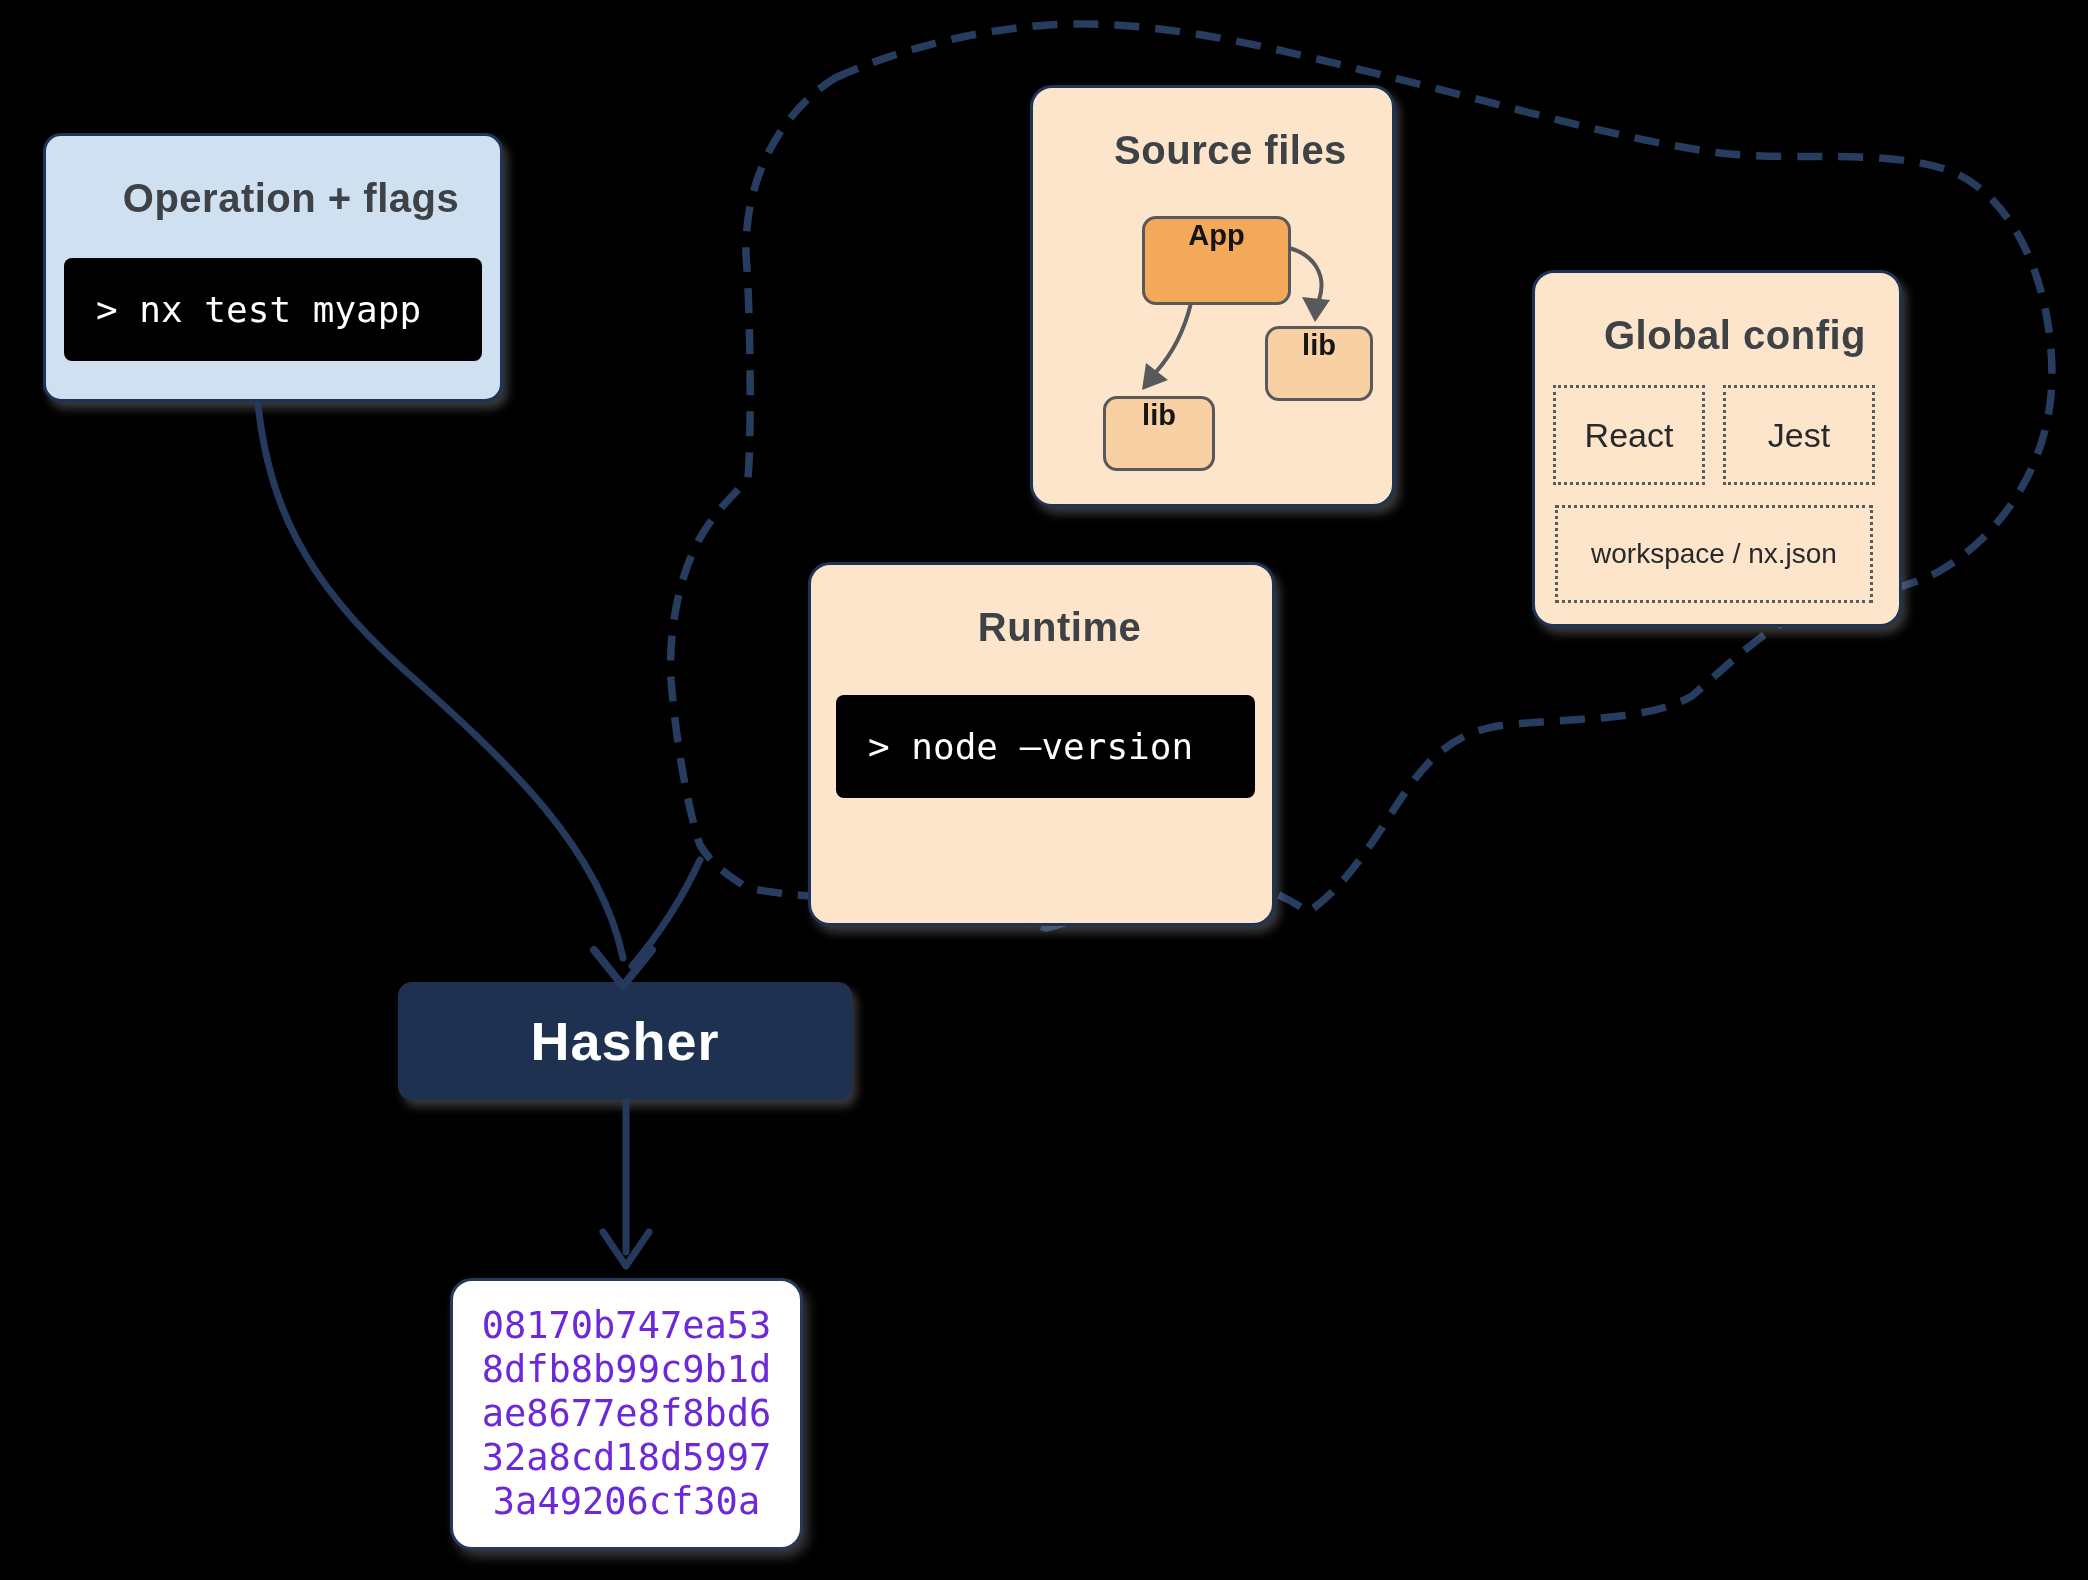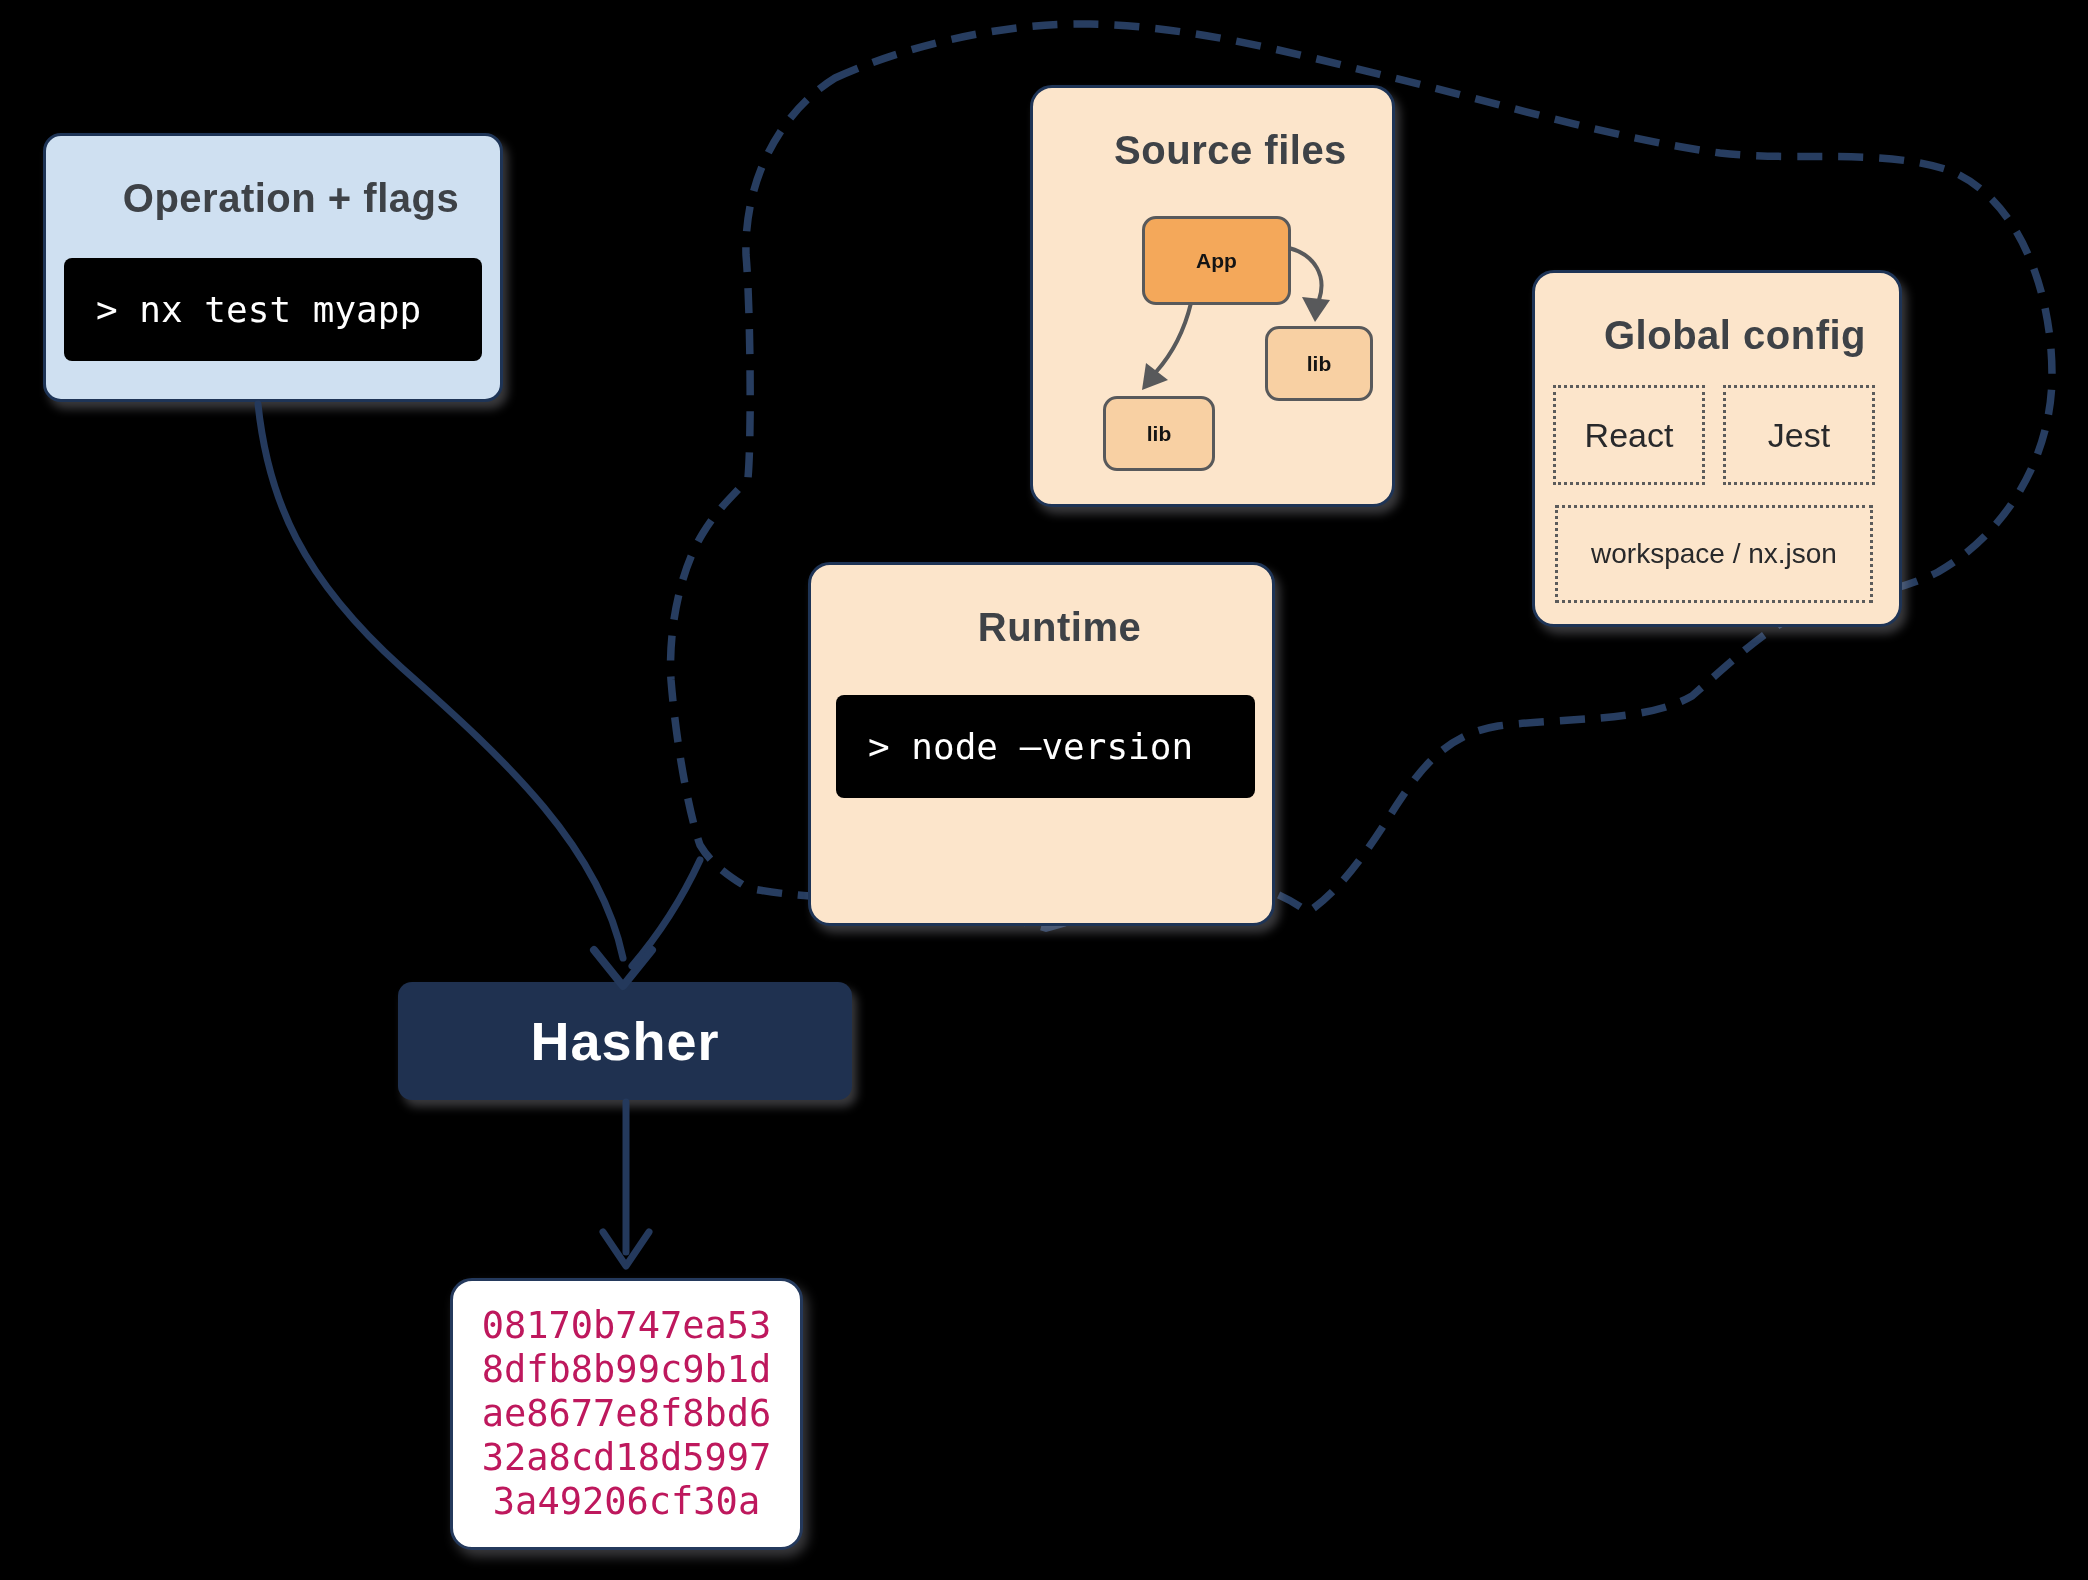--- a/index.html
+++ b/index.html
@@ -24,22 +24,22 @@
   .terminal{
     position:absolute;box-sizing:border-box;background:#000;border-radius:8px;
     display:flex;align-items:center;padding-left:32px;
   }
   .terminal .terminal-text{
     font-family:"DejaVu Sans Mono",monospace;font-size:36px;color:#fff;white-space:pre;
   }
 
   .graph-node{
     position:absolute;box-sizing:border-box;border:3px solid #58595b;border-radius:14px;
-    display:flex;align-items:center;justify-content:center;
-    font-weight:bold;font-size:21px;color:#141414;
+    display:flex;justify-content:center;
+    font-weight:bold;font-size:29px;color:#141414;
   }
   .app-node{background:#f4a85a;}
   .lib-node{background:#f8d0a3;}
 
   .dotted-box{
     position:absolute;box-sizing:border-box;border:3px dotted #5b5b5b;
     display:flex;align-items:center;justify-content:center;
     font-size:34px;color:#28292b;
   }
   .dotted-box.wide{font-size:28px;}
@@ -52,21 +52,21 @@
   #hasher .hasher-label{color:#fff;font-weight:bold;font-size:54px;letter-spacing:1px;}
 
   #hash-output{
     position:absolute;left:450px;top:1278px;width:353px;height:272px;box-sizing:border-box;
     background:#fff;border:3px solid #24395c;border-radius:22px;
     box-shadow:5px 7px 12px rgba(150,150,158,.38);
     display:flex;flex-direction:column;align-items:center;justify-content:center;
   }
   #hash-output .hash-line{
     display:block;font-family:"DejaVu Sans Mono",monospace;font-size:37px;line-height:44px;
-    color:#be185d;white-space:pre;
+    color:#6d28d9;white-space:pre;
   }
 </style>
 </head>
 <body>
 
 <div id="canvas">
 
   <svg class="layer" viewBox="0 0 2088 1580">
     <path d="M 835 78
          C 900 48, 1000 22, 1090 24

